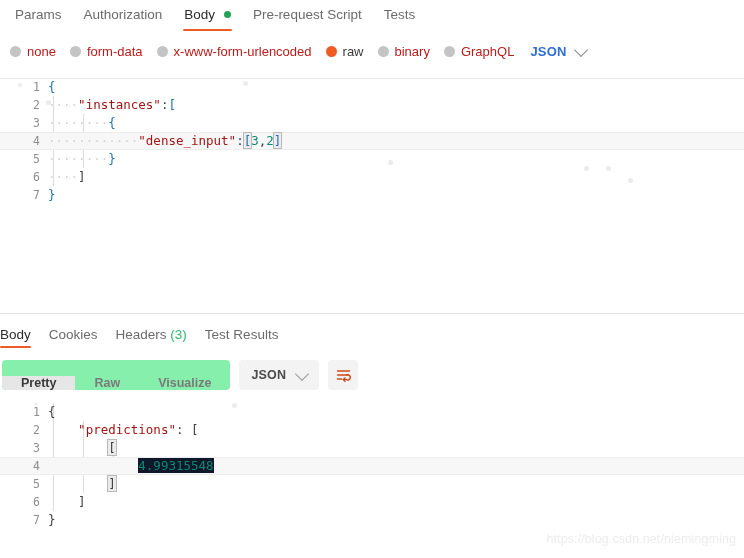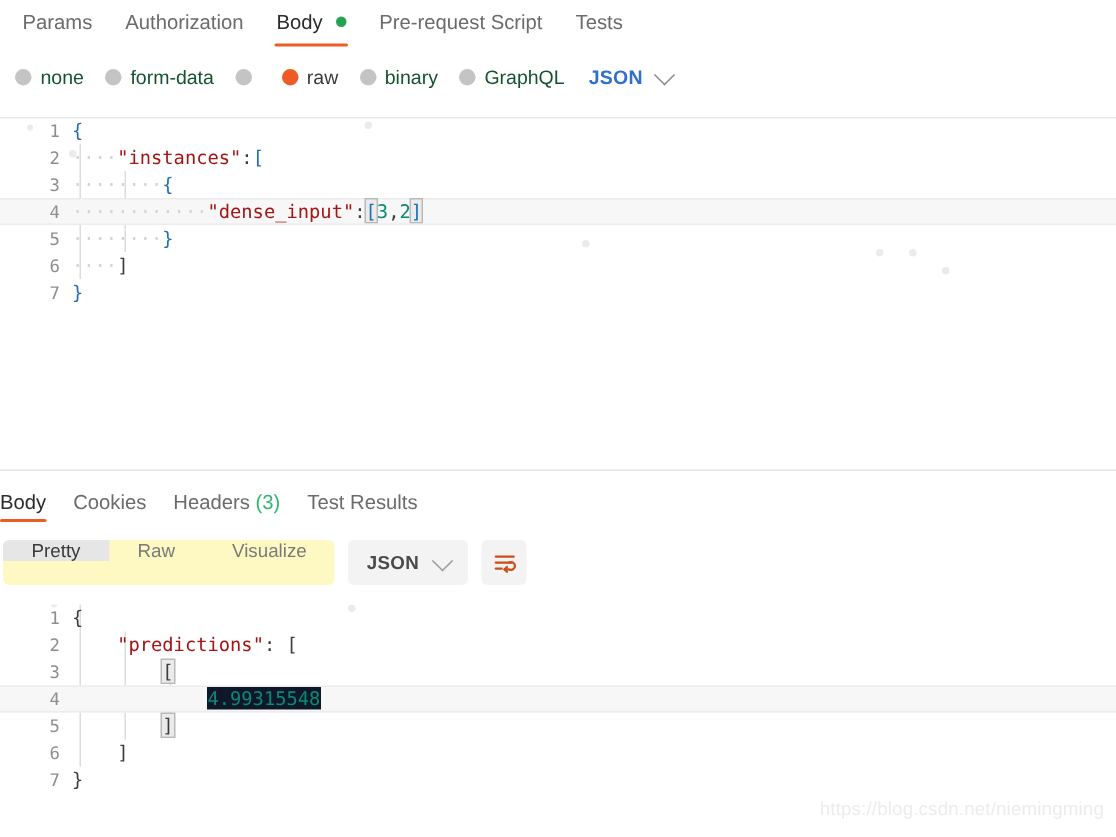--- a/index.html
+++ b/index.html
@@ -63,21 +63,21 @@
     display: flex;
     align-items: center;
     padding-left: 10px;
     box-sizing: border-box;
   }
   .radio-opt {
     display: flex;
     align-items: center;
     margin-right: 14px;
     font-size: 13px;
-    color: #14532d;
+    color: #b91c1c;
     cursor: pointer;
     white-space: nowrap;
   }
   .radio-dot {
     width: 11px; height: 11px;
     border-radius: 50%;
     background: #c4c4c4;
     margin-right: 6px;
     flex: none;
   }
@@ -218,25 +218,26 @@
   
   #response-toolbar {
     position: absolute;
     left: 2px; top: 360px;
     height: 30px;
     display: flex;
     align-items: center;
   }
   .seg-group {
     display: flex;
-    align-items: flex-start;
-    background: #fef9c3;
+    align-items: flex-end;
+    background: #86efac;
     border-radius: 4px;
     height: 30px;
     overflow: hidden;
+    font-weight: bold;
   }
   .seg {
     display: flex;
     align-items: center;
     justify-content: center;
     padding: 0 19px;
     font-size: 12.5px;
     color: #7a7a7a;
     cursor: pointer;
     white-space: nowrap;
@@ -314,20 +315,21 @@
   <div class="radio-opt">
     <span class="radio-dot"></span>
     <span>none</span>
   </div>
   <div class="radio-opt">
     <span class="radio-dot"></span>
     <span>form-data</span>
   </div>
   <div class="radio-opt">
     <span class="radio-dot"></span>
+    <span>x-www-form-urlencoded</span>
   </div>
   <div class="radio-opt selected">
     <span class="radio-dot"></span>
     <span>raw</span>
   </div>
   <div class="radio-opt">
     <span class="radio-dot"></span>
     <span>binary</span>
   </div>
   <div class="radio-opt">

